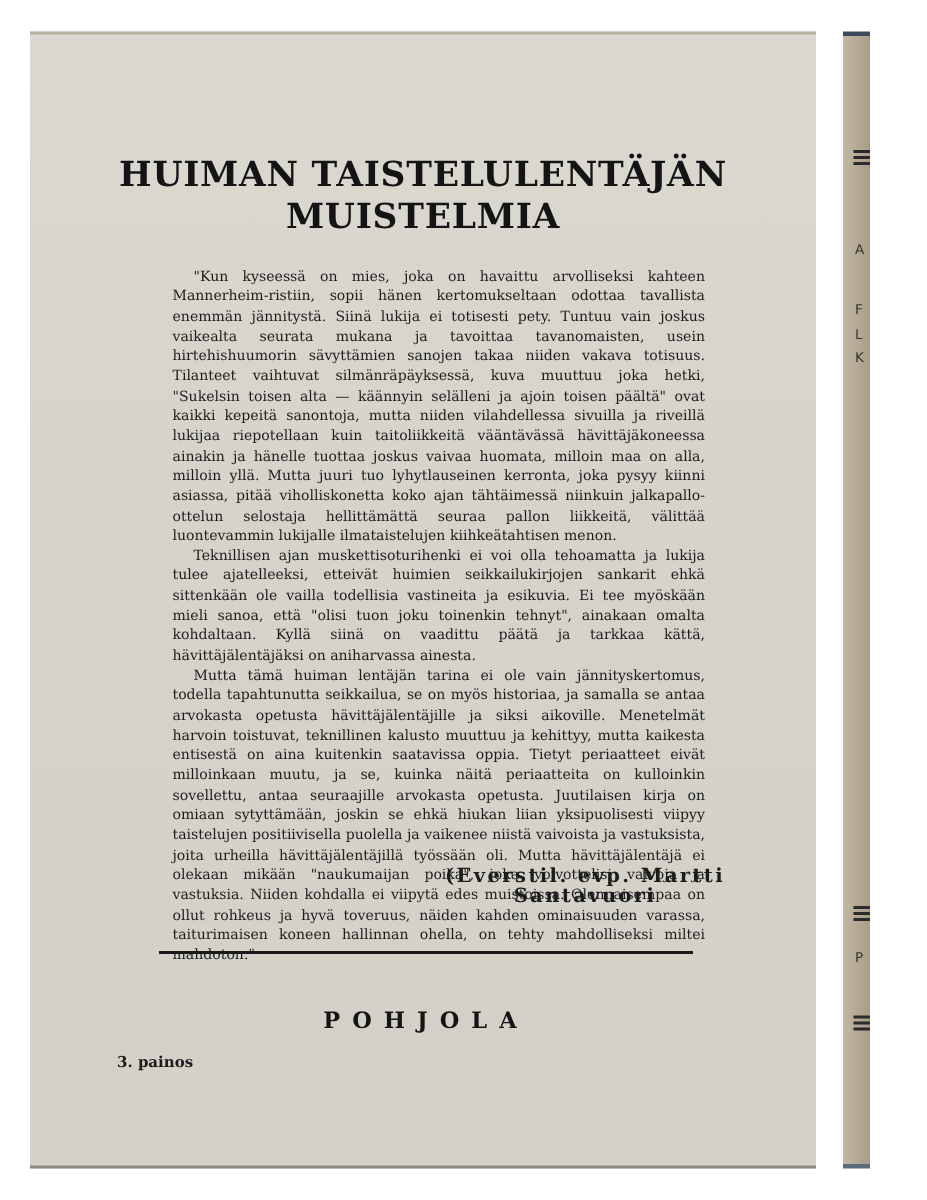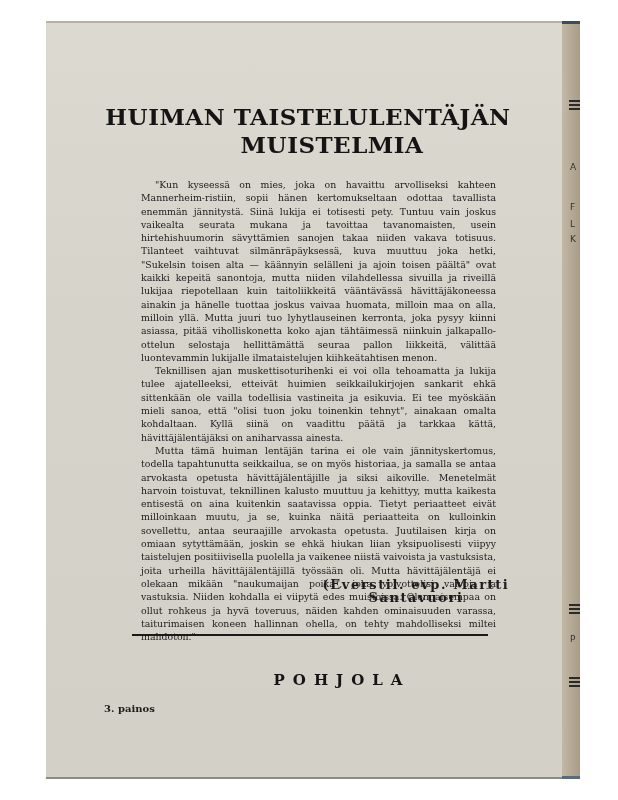--- a/index.html
+++ b/index.html
@@ -1,21 +1,21 @@
 <!DOCTYPE html>
 <html><head>
 <meta charset="utf-8">
 <style>
   html, body { margin: 0; padding: 0; }
   body {
     width: 618px; height: 800px; background: #ffffff; position: relative; overflow: hidden;
     font-family: "DejaVu Serif", serif;
   }
   .cover {
-    position: absolute; left: 46px; top: 21px; width: 524px; height: 758px;
+    position: absolute; left: 20px; top: 21px; width: 524px; height: 758px;
     background: #d7d4cc;
     background-image: linear-gradient(180deg, #dcd9d1 0%, #d6d3cb 40%, #d3d0c8 100%);
     border-top: 2px solid #b9b2a3;
     border-bottom: 2px solid #8f8a80;
     box-sizing: border-box;
   }
   .spine {
     position: absolute; left: 562px; top: 21px; width: 18px; height: 758px;
     background: linear-gradient(90deg, #c2b8a6 0%, #b8ad99 40%, #a89c87 100%);
     border-bottom: 3px solid #5a6b7a;
@@ -26,39 +26,39 @@
   .spine-letter {
     position: absolute; left: 8px; font-family: "DejaVu Sans", sans-serif; font-size: 9px; color: #333;
     width: 10px; overflow: hidden;
   }
   .title {
     position: absolute; left: 0; width: 524px; text-align: center;
     font-family: "DejaVu Serif", serif; font-weight: bold; color: #141414;
     font-size: 23px; letter-spacing: 0.5px; line-height: 28px;
   }
   .title.l1 { top: 80px; }
-  .title.l2 { top: 108px; padding-left: 24px; }
+  .title.l2 { top: 108px; }
   .body-text {
     position: absolute; left: 95px; top: 155px; width: 355px;
     font-family: "DejaVu Serif", serif; font-size: 9.4px; line-height: 13.3px; color: #1c1c1c;
     text-align: justify;
   }
   .para { margin: 0; text-indent: 0; }
   .para.indent { text-indent: 14px; }
   .source {
     position: absolute; left: 270px; width: 200px; text-align: center;
     font-family: "DejaVu Serif", serif; font-weight: bold; font-size: 13px; letter-spacing: 1.6px; color: #1c1c1c;
     line-height: 13px;
   }
   .rule {
     position: absolute; left: 86px; top: 611px; width: 356px; height: 2px; background: #1a1a1a;
   }
   .publisher {
     position: absolute; left: 0; top: 648px; width: 528px; text-align: center;
-    font-family: "DejaVu Serif", serif; font-weight: bold; font-size: 15px; letter-spacing: 8px; color: #141414; padding-left: 32px;
+    font-family: "DejaVu Serif", serif; font-weight: bold; font-size: 15px; letter-spacing: 8px; color: #141414;
   }
   .edition {
     position: absolute; left: 58px; top: 680px;
     font-family: "DejaVu Serif", serif; font-weight: bold; font-size: 10px; color: #1c1c1c;
   }
 </style>
 </head>
 <body>
 
 <div class="cover">

